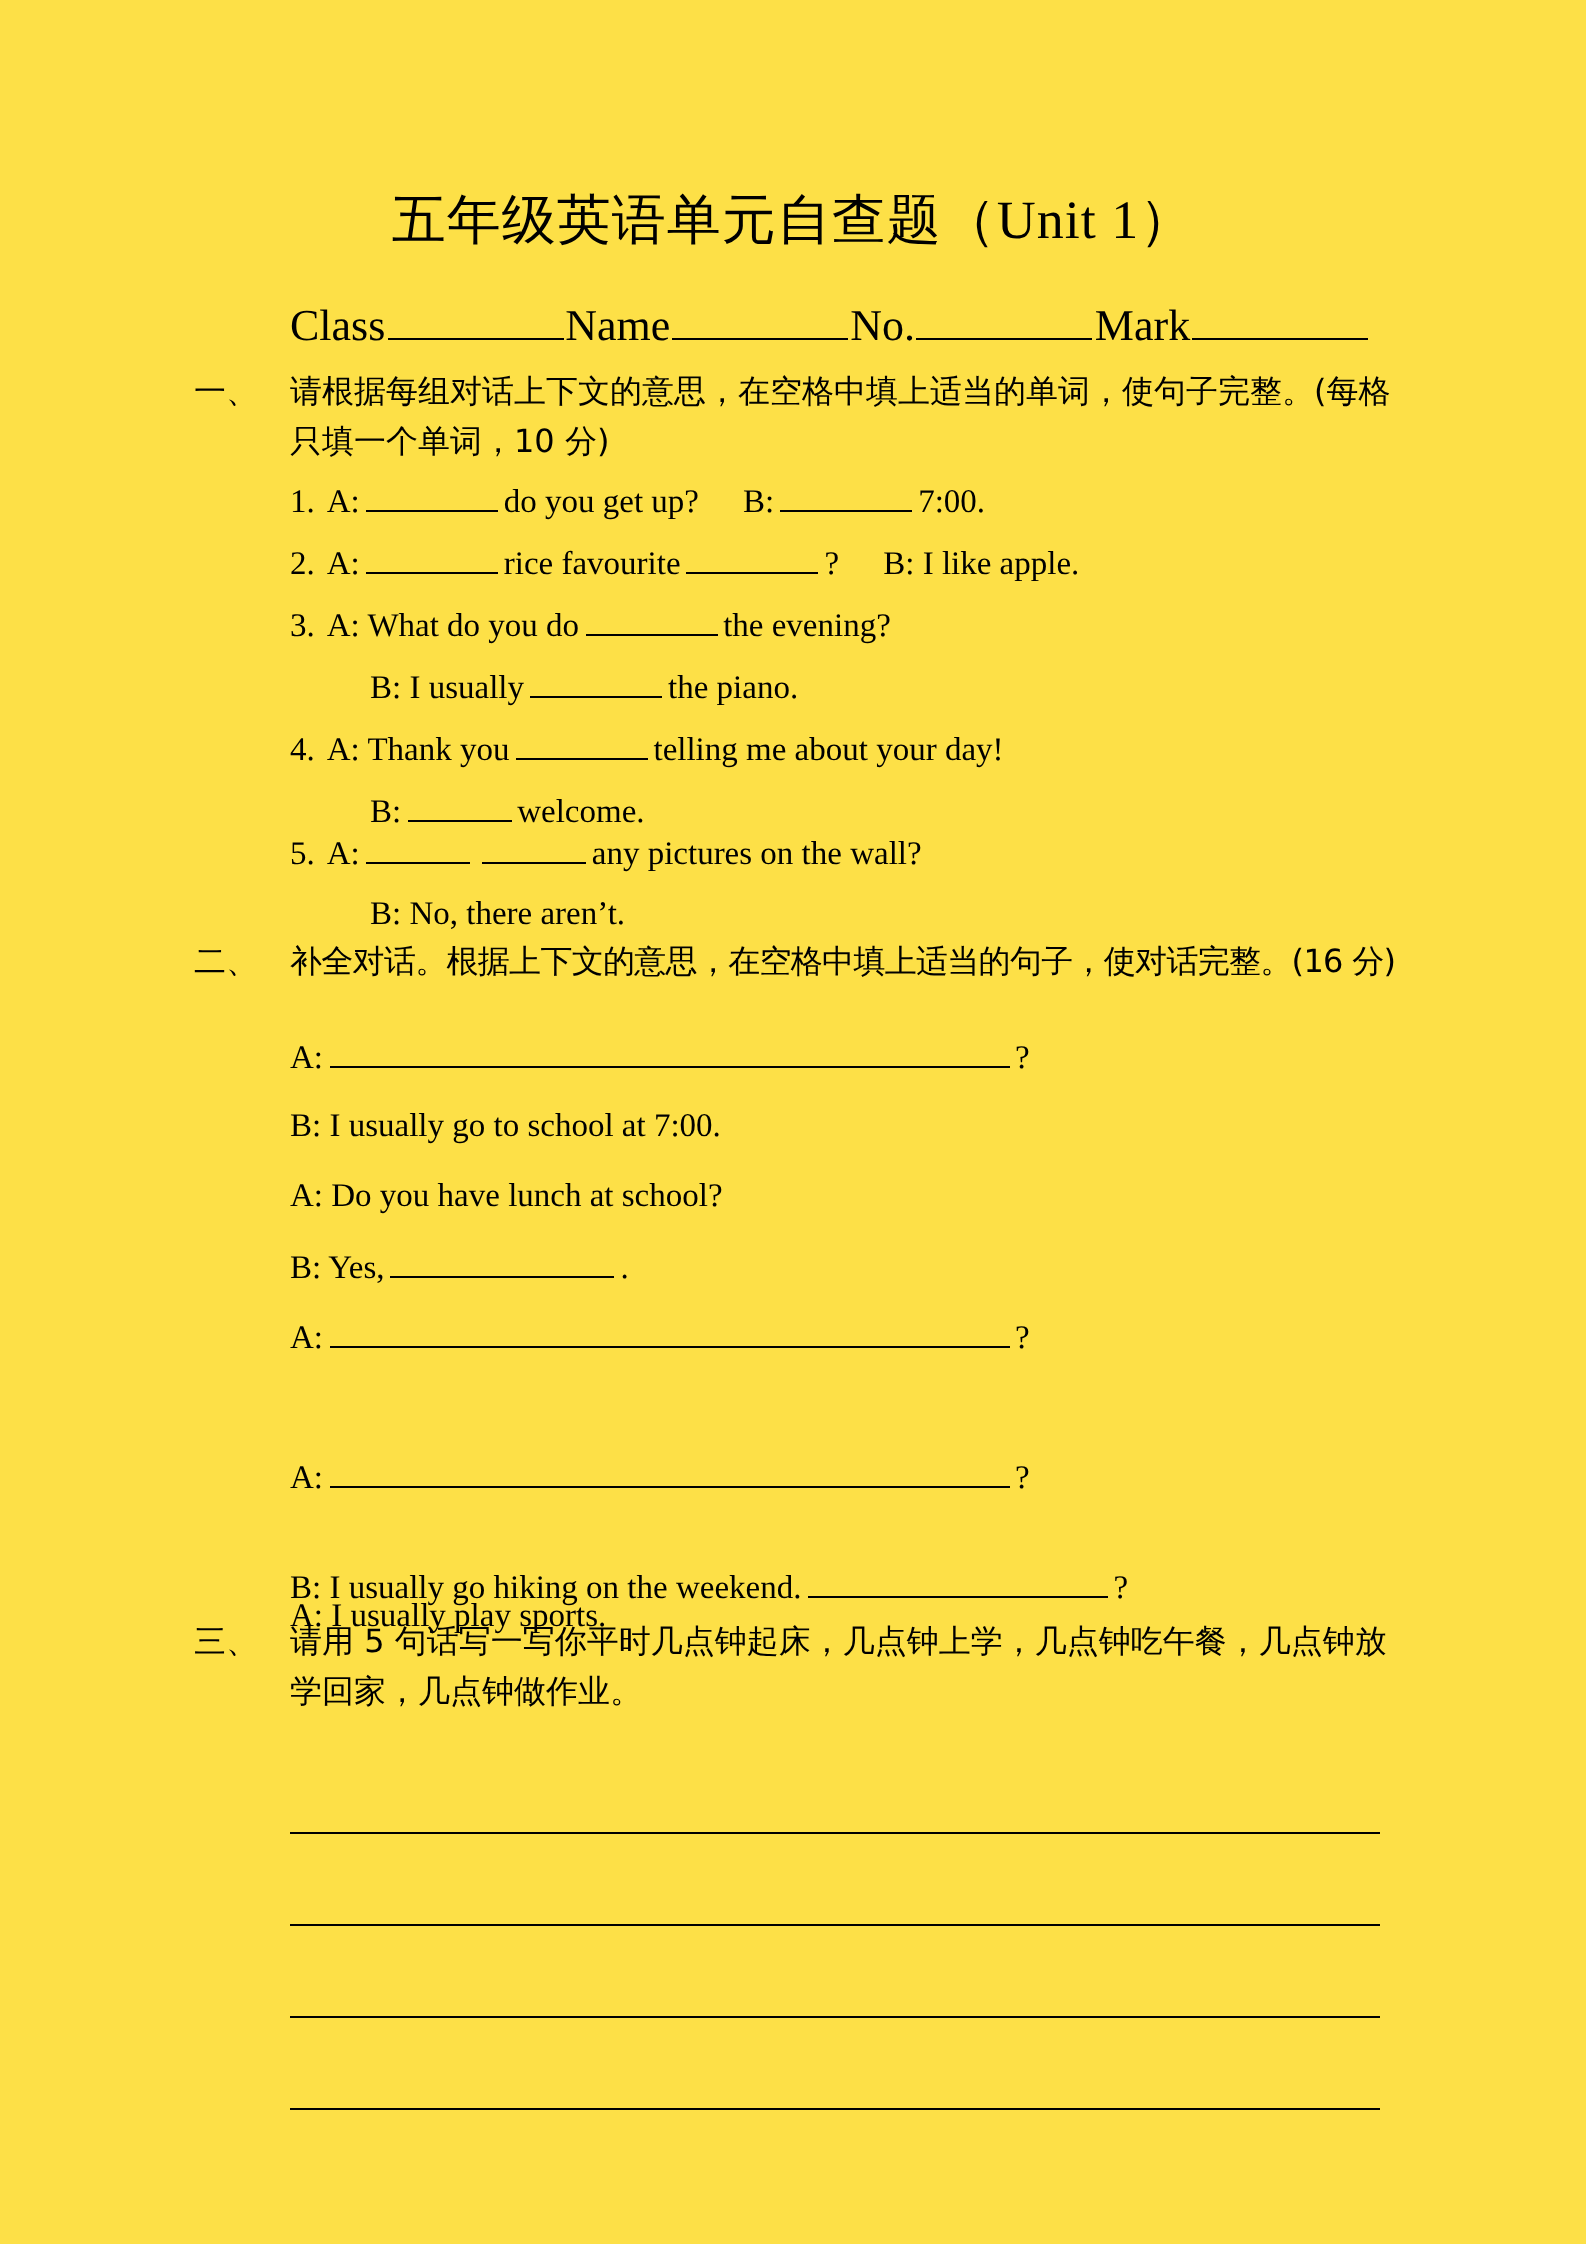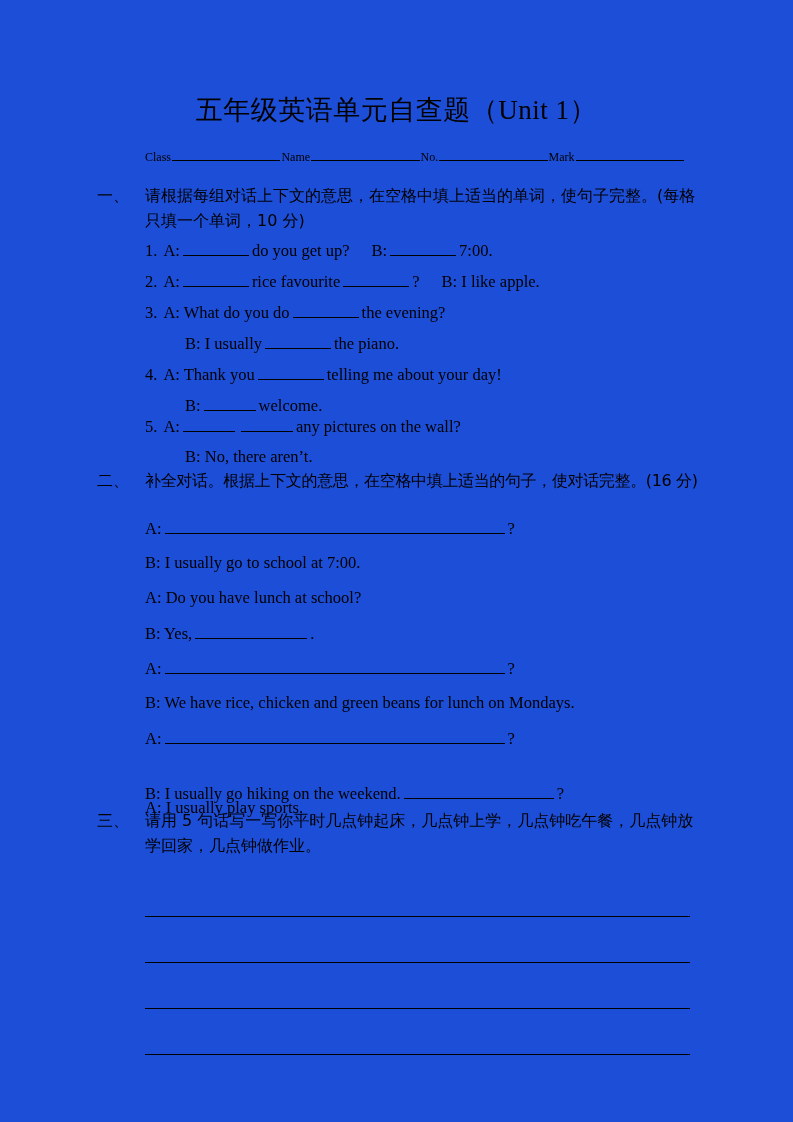--- a/index.html
+++ b/index.html
@@ -12,21 +12,21 @@
     height: 1122px;
     position: relative;
     font-family: "Liberation Serif", "DejaVu Serif", serif;
     color: #000000;
     overflow: hidden;
   }
 
   .page {
     position: absolute;
     inset: 0;
-    background: #1d4ed8;
+    background: #fde047;
   }
 
   
   .doc-title {
     position: absolute;
     left: 0;
     right: 0;
     top: 92px;
     text-align: center;
     font-size: 27px;
@@ -38,21 +38,21 @@
   .doc-title .en {
     font-family: "Liberation Serif", "DejaVu Serif", serif;
   }
 
   
   .ident-line {
     position: absolute;
     left: 145px;
     top: 150px;
     width: 540px;
-    font-size: 12px;
+    font-size: 22px;
     white-space: nowrap;
     display: flex;
     align-items: baseline;
   }
   .ident-line .lbl { flex: 0 0 auto; }
   .ident-line .rule {
     flex: 1 1 auto;
     border-bottom: 1px solid #000;
     height: 0.85em;
     margin: 0 1px;
@@ -232,23 +232,20 @@
   <div class="row" style="top:588px">
     <span>A: Do you have lunch at school?</span>
   </div>
 
   <div class="row" style="top:658px">
     <span>A:</span>
     <span class="blank b-full"></span>
     <span>?</span>
   </div>
 
-  <div class="row" style="top:693px">
-    <span>B: We have rice, chicken and green beans for lunch on Mondays.</span>
-  </div>
 
   <div class="row" style="top:728px">
     <span>A:</span>
     <span class="blank b-full"></span>
     <span>?</span>
   </div>
 
   <div class="row" style="top:783px">
     <span>B: I usually go hiking on the weekend.</span>
     <span class="blank b-long"></span>

